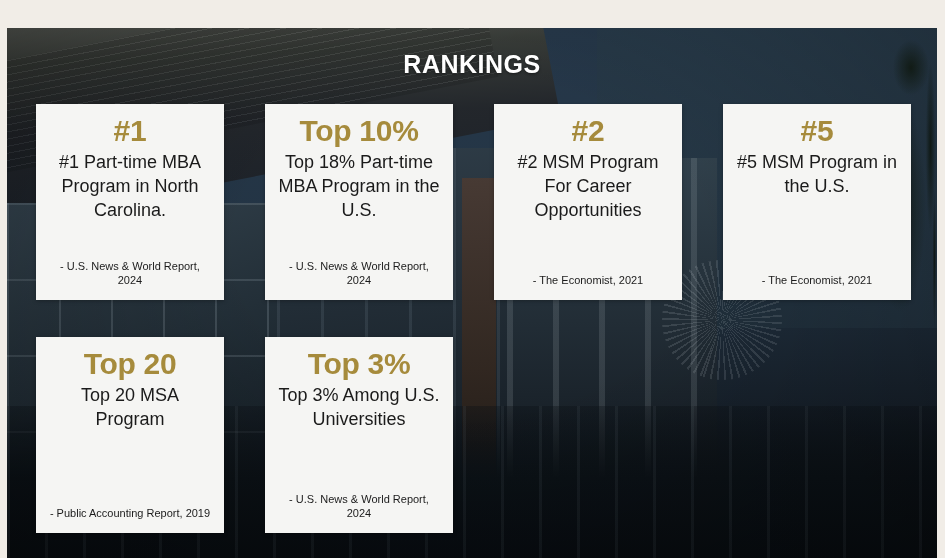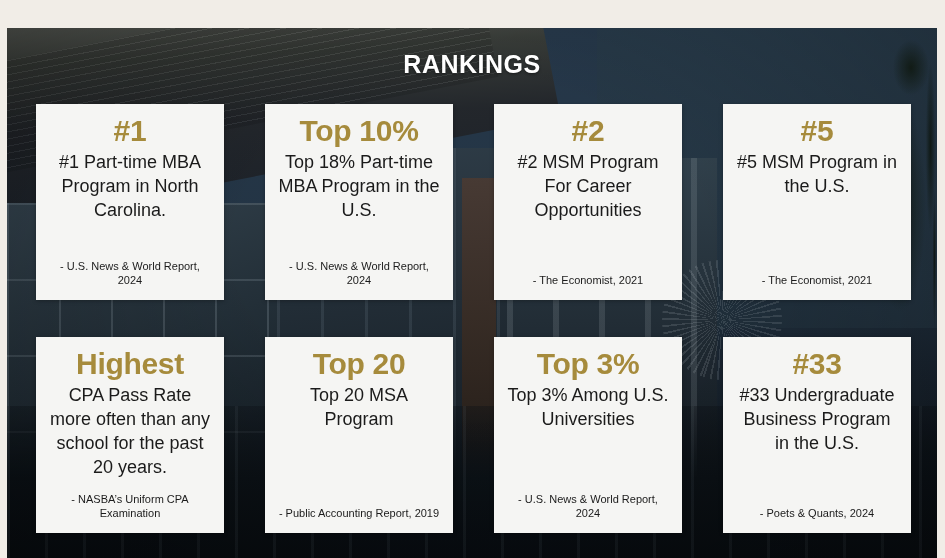--- a/index.html
+++ b/index.html
@@ -286,39 +286,29 @@
         <div class="card-desc">#2 MSM Program For Career Opportunities</div>
         <div class="card-source">- The Economist, 2021</div>
       </div>
 
       <div class="card">
         <div class="card-stat">#5</div>
         <div class="card-desc">#5 MSM Program in the U.S.</div>
         <div class="card-source">- The Economist, 2021</div>
       </div>
 
-      <div class="card">
-        <div class="card-stat">Highest</div>
-        <div class="card-desc">CPA Pass Rate more often than any school for the past 20 years.</div>
-        <div class="card-source">- NASBA’s Uniform CPA Examination</div>
-      </div>
 
       <div class="card">
         <div class="card-stat">Top 20</div>
         <div class="card-desc">Top 20 MSA Program</div>
         <div class="card-source">- Public Accounting Report, 2019</div>
       </div>
 
       <div class="card">
         <div class="card-stat">Top 3%</div>
         <div class="card-desc">Top 3% Among U.S. Universities</div>
         <div class="card-source">- U.S. News &amp; World Report, 2024</div>
       </div>
 
-      <div class="card">
-        <div class="card-stat">#33</div>
-        <div class="card-desc">#33 Undergraduate Business Program in the U.S.</div>
-        <div class="card-source">- Poets &amp; Quants, 2024</div>
-      </div>
 
     </div>
   </div>
 </div>
 
 </body></html>

